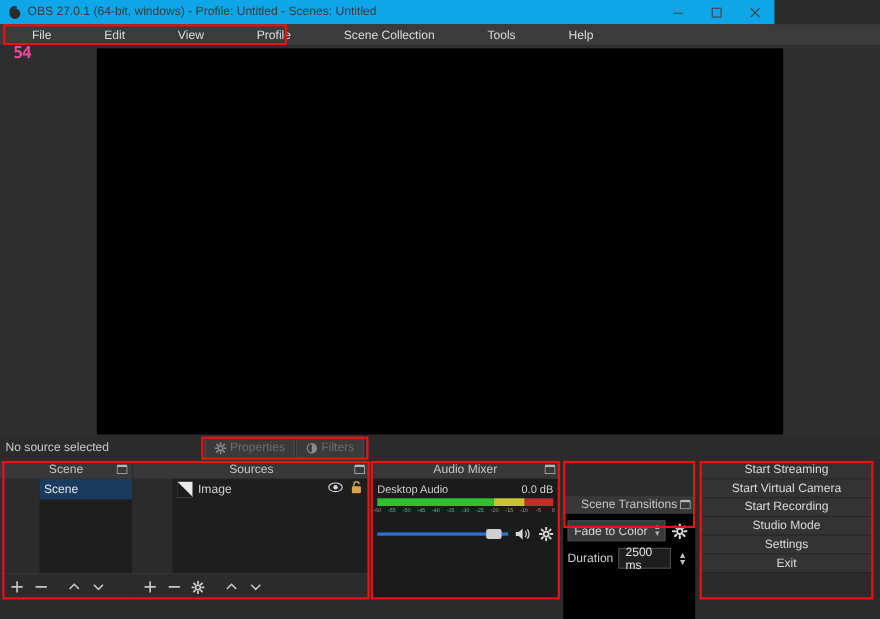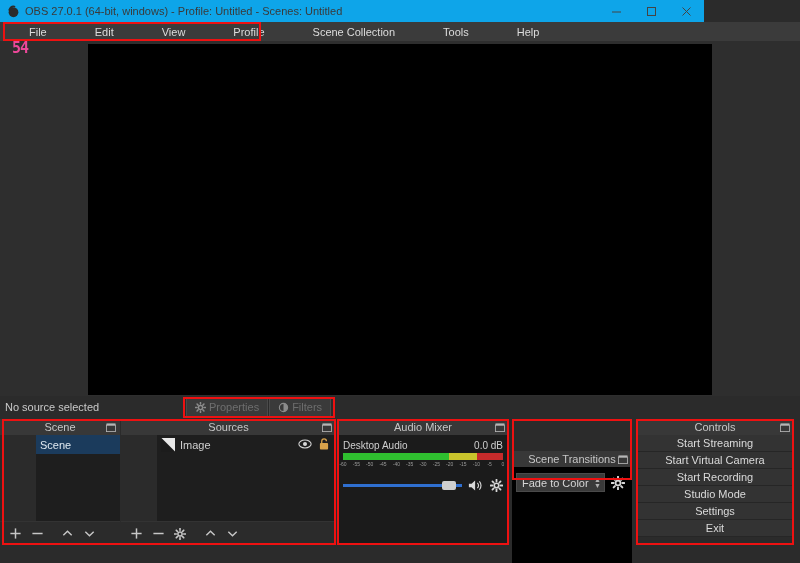--- a/index.html
+++ b/index.html
@@ -444,33 +444,34 @@
                 <line x1="0.8" y1="8" x2="3" y2="8"></line>
                 <line x1="13" y1="8" x2="15.2" y2="8"></line>
                 <line x1="3" y1="3" x2="4.5" y2="4.5"></line>
                 <line x1="11.5" y1="11.5" x2="13" y2="13"></line>
                 <line x1="13" y1="3" x2="11.5" y2="4.5"></line>
                 <line x1="4.5" y1="11.5" x2="3" y2="13"></line>
               </g>
             </svg>
         </div>
       </div>
+      <div class="dur-row">
+        <span class="dur-label">Duration</span>
+        <div class="dur-field">
+          <span>2500 ms</span>
+        </div>
+        <div class="spin">
+          <span>▲</span>
+          <span>▼</span>
+        </div>
+      </div>
     </div>
   </div>
 
   <div class="dock ctrl-dock">
-    <div class="dock-title">
-      <span>Controls</span>
-      <span class="dock-float">
-        <svg width="10" height="9" viewBox="0 0 12 11">
-            <rect x="0.5" y="2.5" width="11" height="8" fill="none" stroke="#b6b6b6" stroke-width="1"></rect>
-            <rect x="0.5" y="0.5" width="11" height="2.5" fill="#b6b6b6"></rect>
-          </svg>
-      </span>
-    </div>
     <div class="ctrl-body">
       <div class="ctrl-btn">Start Streaming</div>
       <div class="ctrl-btn">Start Virtual Camera</div>
       <div class="ctrl-btn">Start Recording</div>
       <div class="ctrl-btn">Studio Mode</div>
       <div class="ctrl-btn">Settings</div>
       <div class="ctrl-btn">Exit</div>
     </div>
   </div>
 

